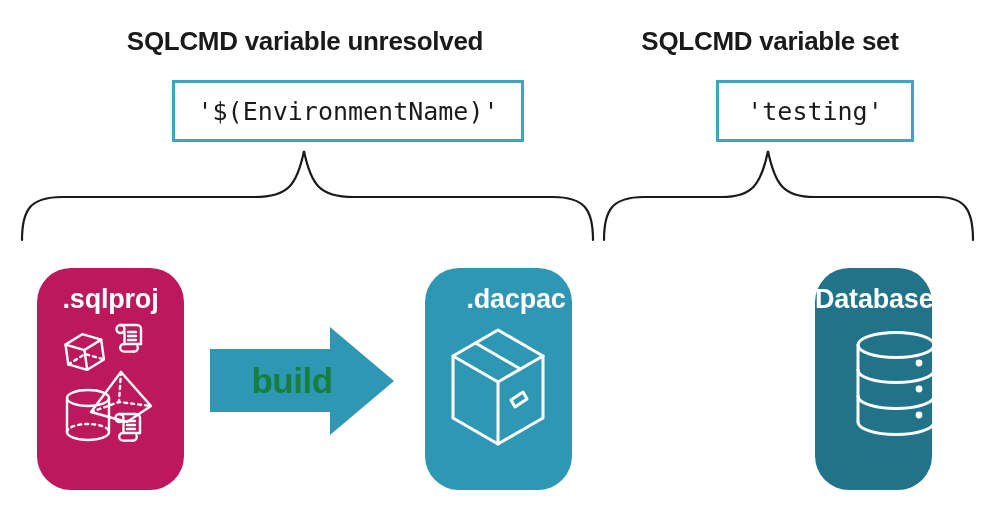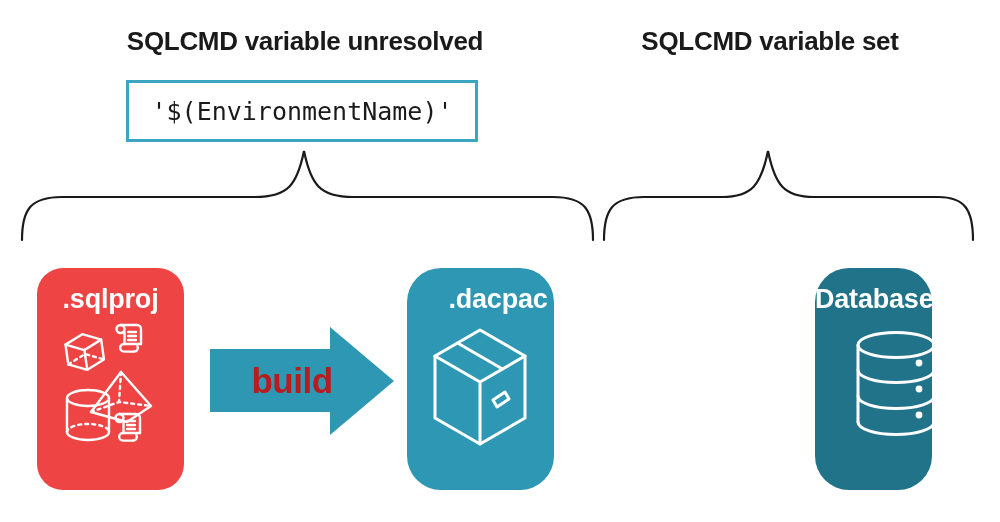--- a/index.html
+++ b/index.html
@@ -11,63 +11,66 @@
   }
   .title {
     position:absolute; top:26px; font-weight:bold; font-size:26px;
     letter-spacing:-0.3px; color:#1a1a1a; text-align:center;
   }
   .title.left  { left:20px;  width:570px; }
   .title.right { left:600px; width:340px; }
   .code-box {
     position:absolute; top:80px; height:62px; border:3px solid #3BA5C2;
     background:#ffffff; display:flex; align-items:center; justify-content:center;
-    font-family:"DejaVu Sans Mono", monospace; font-size:25px; color:#1a1a1a;
+    font-family:"DejaVu Sans Mono", monospace; font-size:25px; color:#1a1a1a;margin-left:46px;
   }
   .code-box.left  { left:126px; width:352px; }
   .code-box.right { left:670px; width:198px; }
   .braces { position:absolute; left:0; top:145px; width:1000px; height:105px; }
   .stage {
     position:absolute; top:268px; width:147px; height:222px;
     border-radius:34px; color:#ffffff; text-align:center;
   }
   .stage .stage-label {
     margin-top:16px; font-weight:bold; font-size:27px; letter-spacing:-0.2px;
   }
   .stage .icon-wrap { position:absolute; }
   .arrow { position:absolute; top:326px; width:186px; height:110px; }
   .arrow svg { position:absolute; left:0; top:0; }
   .arrow .arrow-label {
     position:absolute; left:0; top:23px; width:166px; height:63px;
     display:flex; align-items:center; justify-content:center;
-    color:#b91c1c; font-weight:bold; font-size:35px; letter-spacing:-0.5px;
+    color:#15803d; font-weight:bold; font-size:35px; letter-spacing:-0.5px;
   }
   .outline { fill:none; stroke:#ffffff; stroke-width:3; stroke-linecap:round; stroke-linejoin:round; }
   .outline.thin { stroke-width:2.4; }
   .dash { stroke-dasharray:3 4; }
   .brace-path { fill:none; stroke:#1a1a1a; stroke-width:2.2; stroke-linecap:round; }
 </style>
 </head>
 <body>
 
 <div class="canvas">
 
   <div class="title left">SQLCMD variable unresolved</div>
   <div class="title right">SQLCMD variable set</div>
 
   <div class="code-box left">
     <span>'$(EnvironmentName)'</span>
   </div>
+  <div class="code-box right">
+    <span>'testing'</span>
+  </div>
 
   <svg class="braces" viewBox="0 0 1000 105">
     <path class="brace-path" d="M22,95 C22,65 30,52 62,52 L255,52 C288,52 297,40 304,6 C311,40 320,52 353,52 L553,52 C585,52 593,65 593,95"></path>
     <path class="brace-path" d="M604,95 C604,65 612,52 644,52 L722,52 C752,52 761,40 768,6 C775,40 784,52 814,52 L938,52 C965,52 973,65 973,95"></path>
   </svg>
 
-  <div class="stage" style="left: 37px; background-color: #ef4444; border-radius: 26px;">
+  <div class="stage" style="left: 37px; background-color: #be185d;">
     <div class="stage-label">.sqlproj</div>
     <div class="icon-wrap" style="left:24px; top:52px;">
       <svg width="92" height="126" viewBox="0 0 92 126">
 
         <g transform="translate(53,3)">
           <circle class="outline thin" cx="6.5" cy="6" r="4"></circle>
           <path class="outline thin" d="M6.5,2 H23 a4,4 0 0 1 4,4 V21"></path>
           <path class="outline thin" d="M10.5,9 V21"></path>
           <line class="outline thin" x1="14" y1="9" x2="22" y2="9"></line>
           <line class="outline thin" x1="14" y1="13" x2="22" y2="13"></line>
@@ -111,21 +114,21 @@
     </div>
   </div>
 
   <div class="arrow" style="left:209px;">
     <svg width="186" height="110" viewBox="0 0 186 110">
       <polygon points="1,23 121,23 121,1 185,55 121,109 121,86 1,86" fill="#2E98B4"></polygon>
     </svg>
     <div class="arrow-label">build</div>
   </div>
 
-  <div class="stage" style="left: 407px; background-color: rgb(46, 152, 180); padding-left: 35px;">
+  <div class="stage" style="left: 425px; background-color: rgb(46, 152, 180); padding-left: 35px;">
     <div class="stage-label">.dacpac</div>
     <div class="icon-wrap" style="left:22px; top:58px;">
       <svg width="103" height="124" viewBox="0 0 103 124">
         <path class="outline" d="M51,4 L96,30 L51,56 L6,30 Z"></path>
         <path class="outline" d="M28.5,17 L73.5,43"></path>
         <path class="outline" d="M6,30 V92 L51,118 V56"></path>
         <path class="outline" d="M96,30 V92 L51,118"></path>
         <path class="outline" d="M64,74 L76,66 L80,73 L68,81 Z"></path>
       </svg>
     </div>

